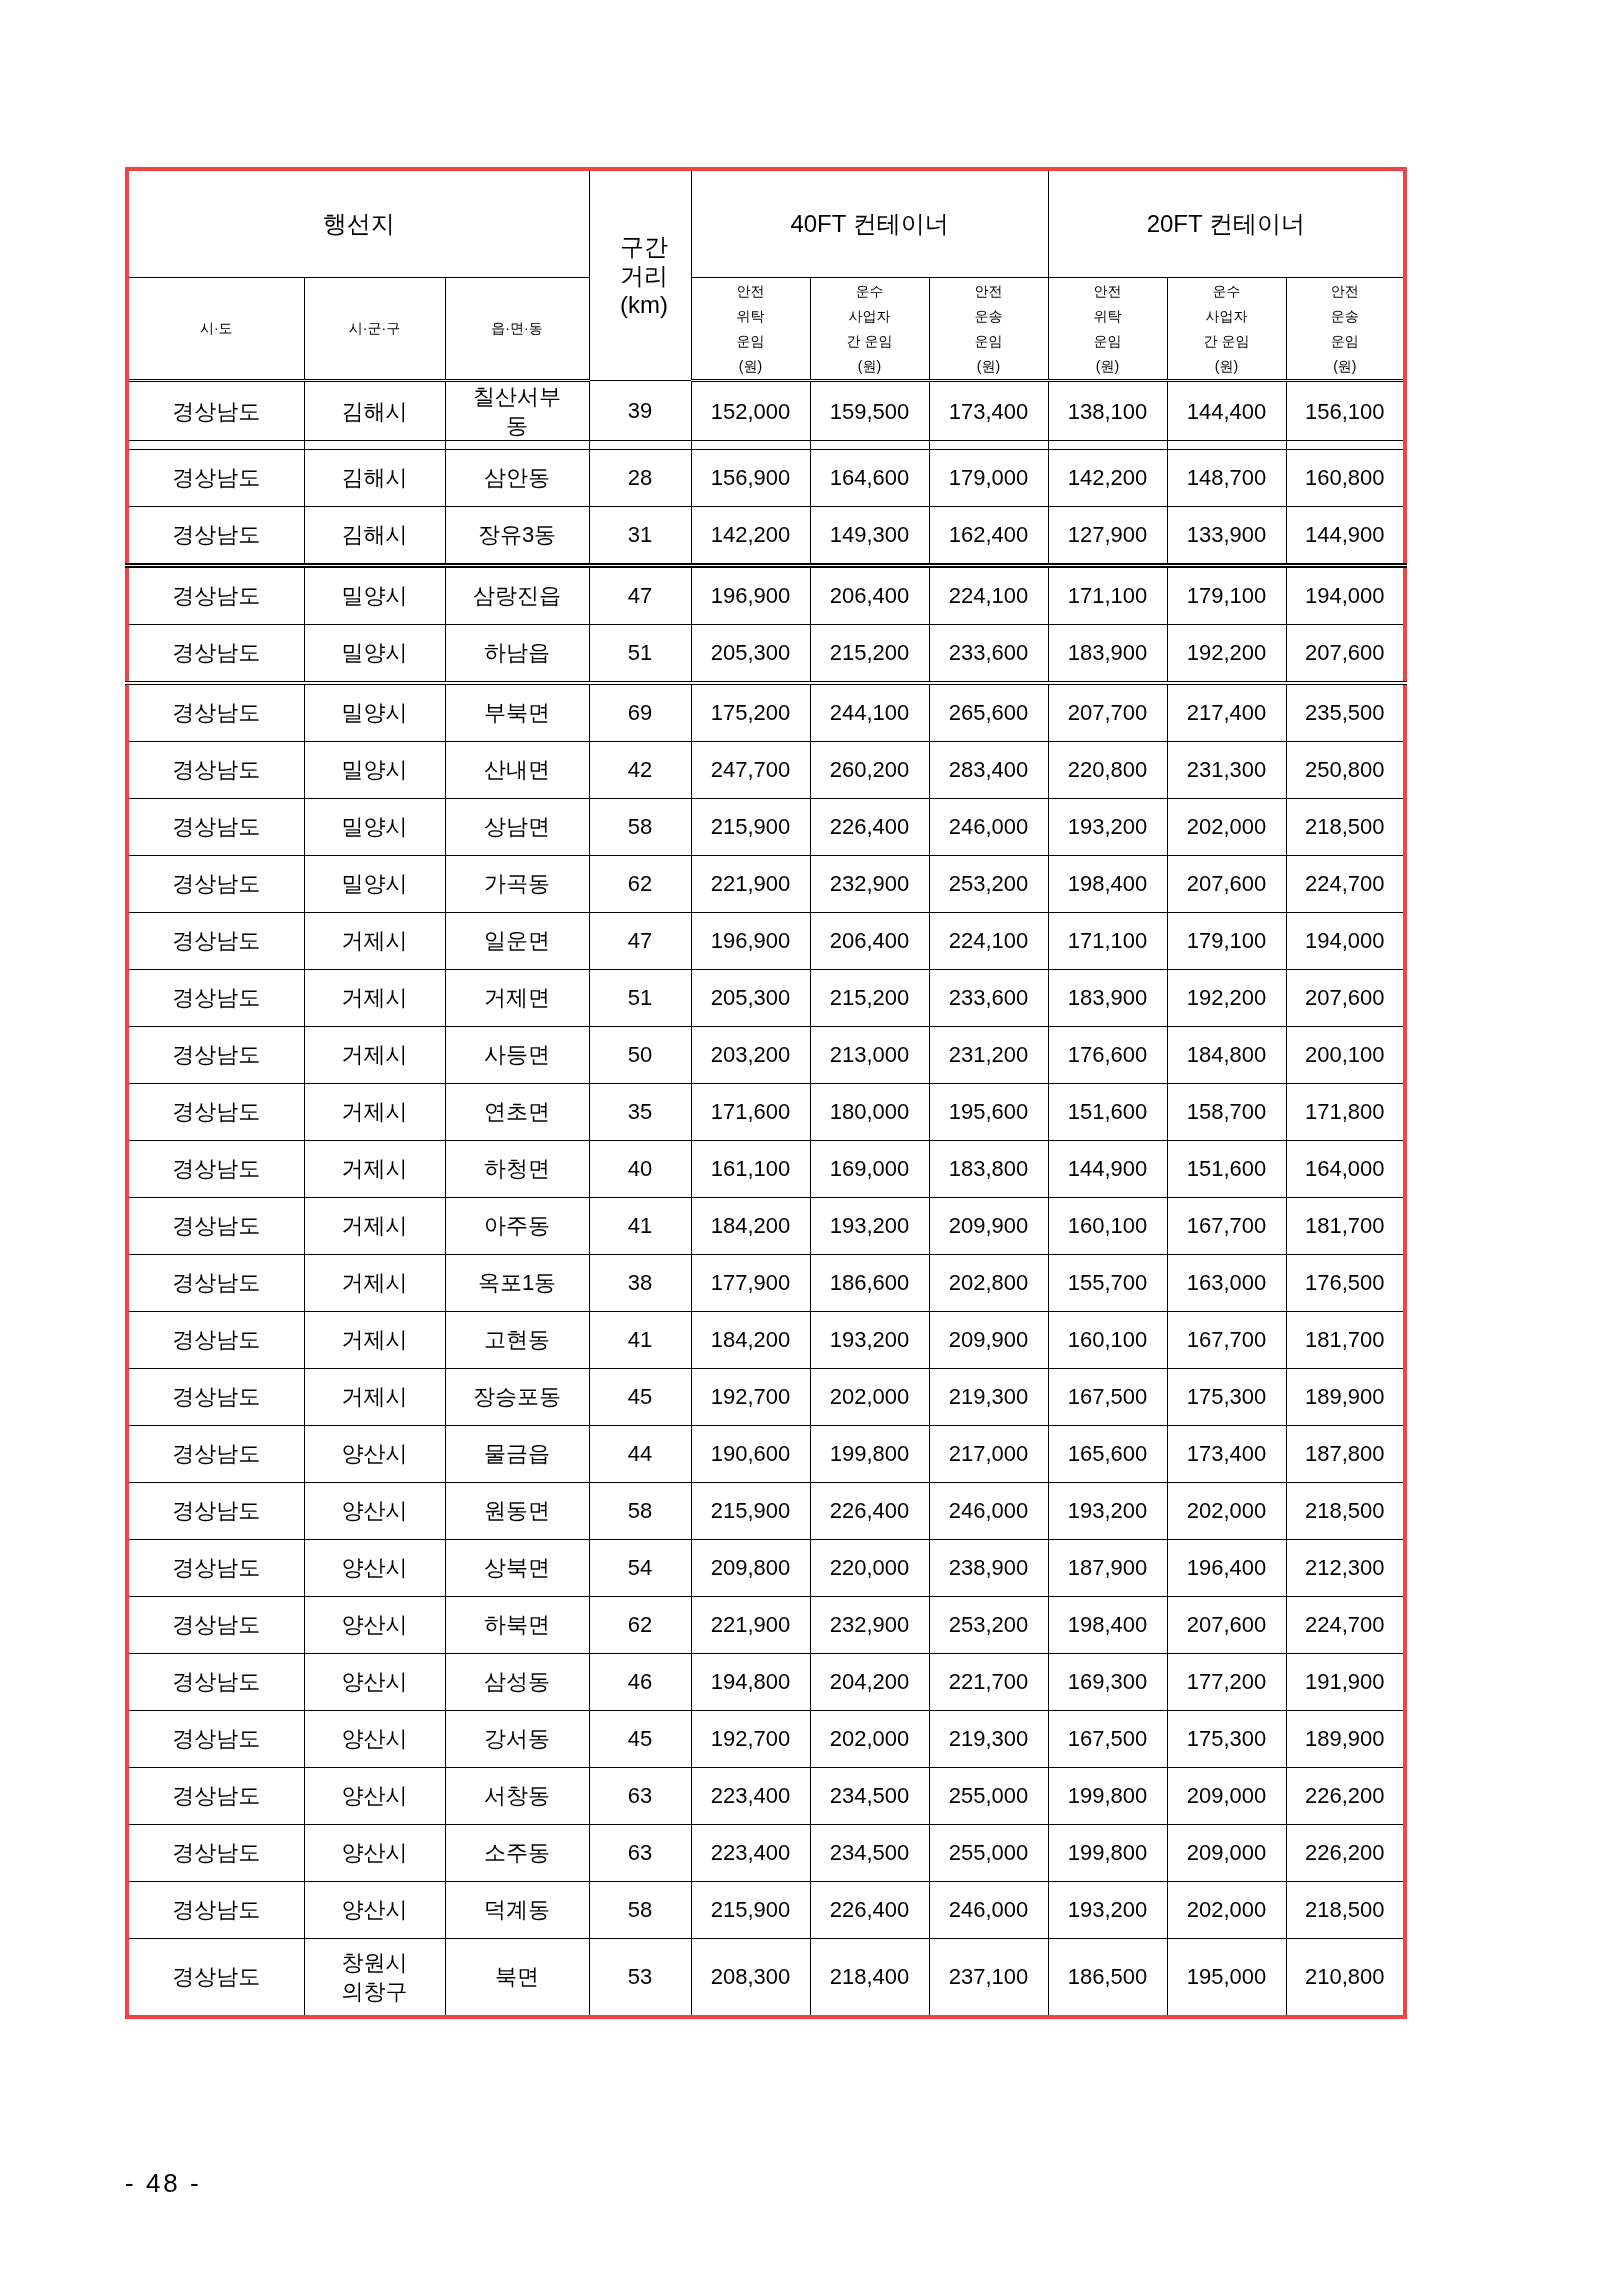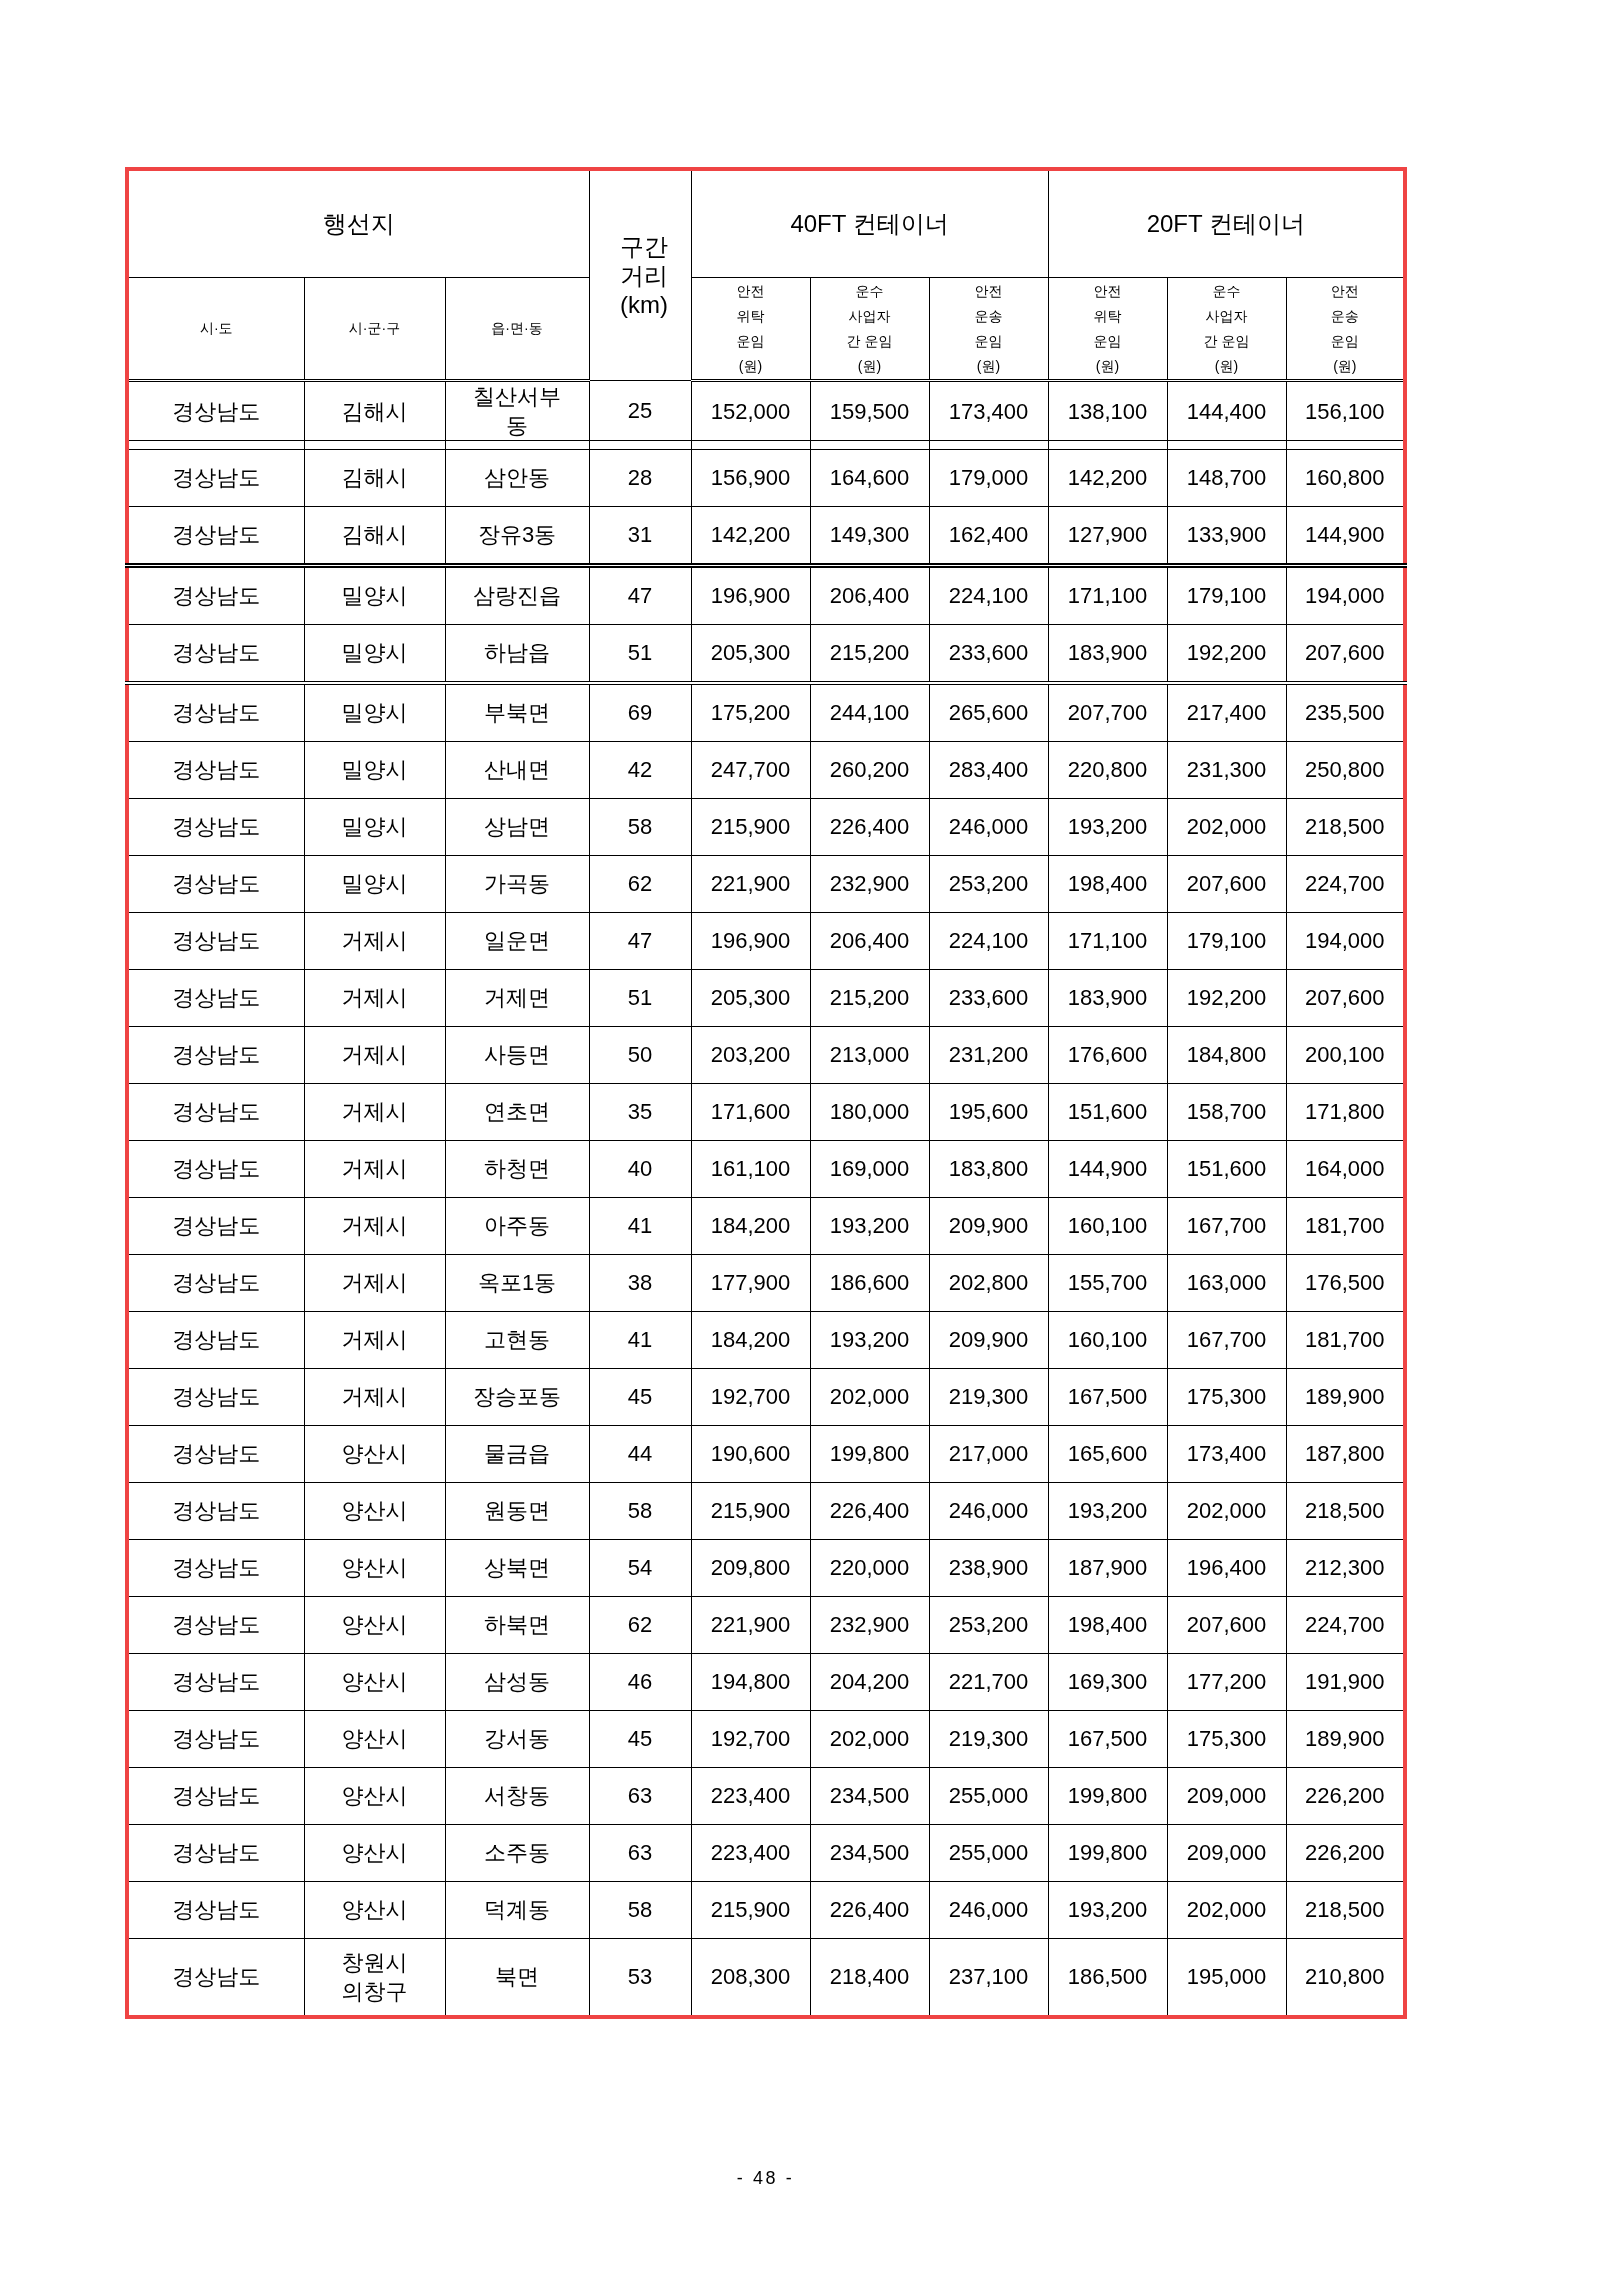--- a/index.html
+++ b/index.html
@@ -34,22 +34,21 @@
   tbody td { height:56px; font-size:22px; line-height:29px; }
   tbody tr.r-first td { height:43px; }
   tbody tr.spacer td { height:7.9px; }
   tbody tr.sep-a td { border-bottom:5.2px double #000; }
   tbody tr.sep-b td { border-bottom:4.6px double #000; }
   tbody tr.r-last td { height:76px; }
 
   .pageno {
     position:absolute;
     left:125px; top:2168px; width:1281px;
-    text-align:center;
-    font-size:18px;
+    font-size:26px;
     letter-spacing:2.6px;
   }
 </style>
 </head>
 <body>
 
 <div class="table-wrap">
   <table class="fare">
     <colgroup>
       <col style="width:177px">
@@ -101,21 +100,21 @@
 운임
 (원)</th>
       </tr>
     </thead>
     <tbody>
         <tr class="r-first">
           <td>경상남도</td>
           <td>김해시</td>
           <td>칠산서부
 동</td>
-          <td>25</td>
+          <td>39</td>
           <td>152,000</td>
           <td>159,500</td>
           <td>173,400</td>
           <td>138,100</td>
           <td>144,400</td>
           <td>156,100</td>
         </tr>
         <tr class="spacer">
           <td></td>
           <td></td>

